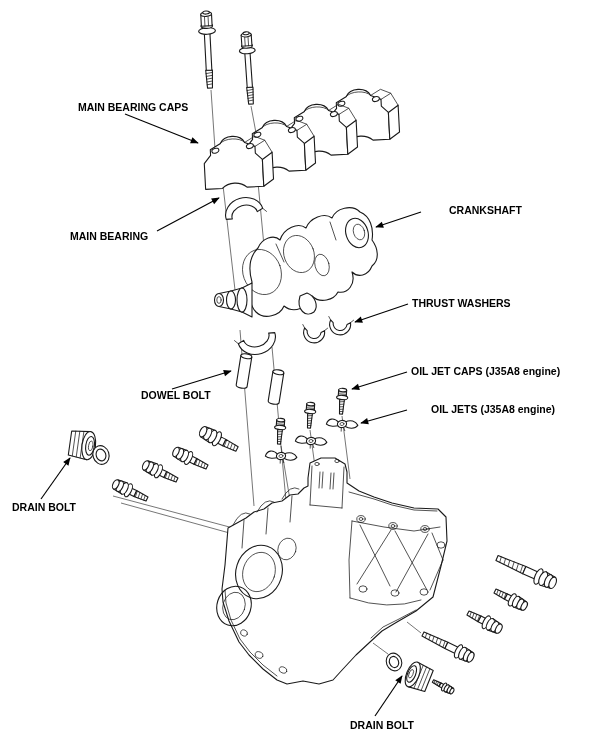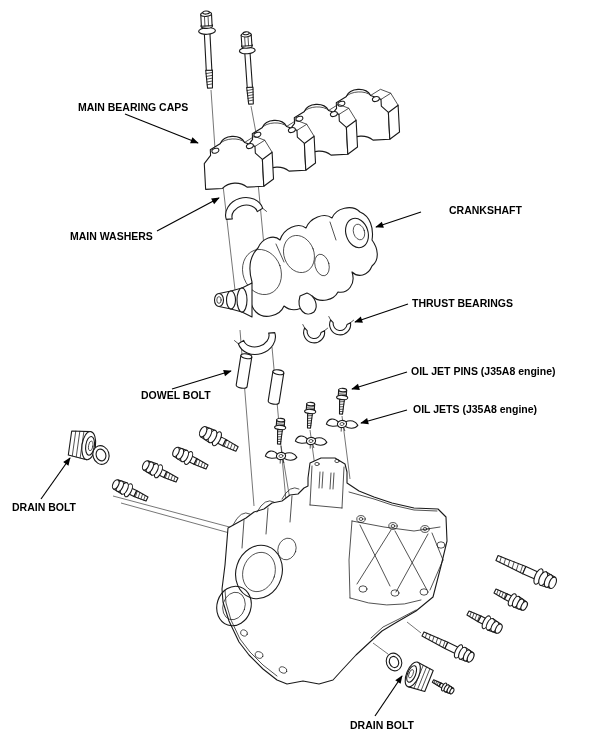--- a/index.html
+++ b/index.html
@@ -246,22 +246,22 @@
     <path class="lead" d="M408,304 L355,322"></path>
     <path class="lead" d="M407,372 L352,389"></path>
     <path class="lead" d="M407,410 L361,423"></path>
     <path class="lead" d="M172,389 L231,371"></path>
     <path class="lead" d="M41,499 L70,458"></path>
     <path class="lead" d="M375,716 L402,676"></path>
   </g>
 </svg>
 
 <div class="lbl" style="left:78px;top:101px">MAIN BEARING CAPS</div>
-<div class="lbl" style="left:70px;top:230px">MAIN WASHERS</div>
+<div class="lbl" style="left:70px;top:230px">MAIN BEARING</div>
 <div class="lbl" style="left:449px;top:204px">CRANKSHAFT</div>
-<div class="lbl" style="left:412px;top:297px">THRUST BEARINGS</div>
-<div class="lbl" style="left:411px;top:365px">OIL JET PINS (J35A8 engine)</div>
-<div class="lbl" style="left:413px;top:403px">OIL JETS (J35A8 engine)</div>
+<div class="lbl" style="left:412px;top:297px">THRUST WASHERS</div>
+<div class="lbl" style="left:411px;top:365px">OIL JET CAPS (J35A8 engine)</div>
+<div class="lbl" style="left:431px;top:403px">OIL JETS (J35A8 engine)</div>
 <div class="lbl" style="left:141px;top:389px">DOWEL BOLT</div>
 <div class="lbl" style="left:12px;top:501px">DRAIN BOLT</div>
 <div class="lbl" style="left:350px;top:719px">DRAIN BOLT</div>
 
 </div>
 
 </body></html>

